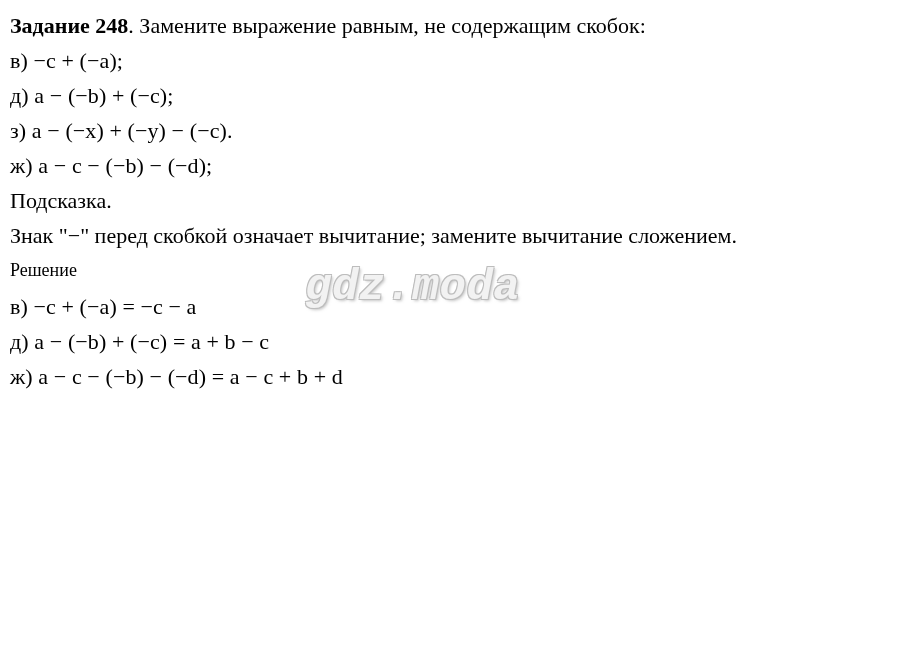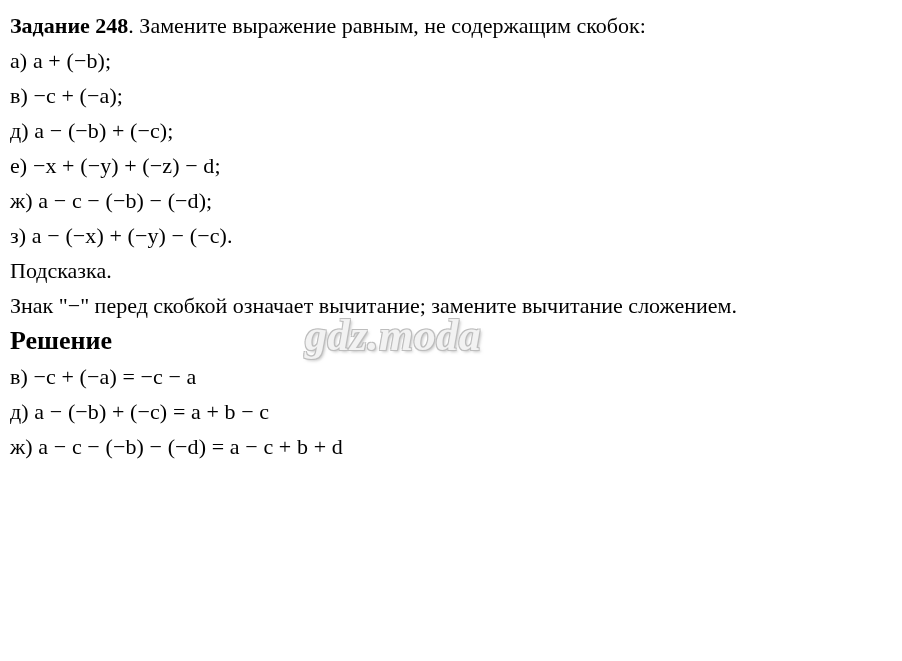--- a/index.html
+++ b/index.html
@@ -30,68 +30,65 @@
   }
   .task-header {
     font-size: 22px;
     line-height: 35px;
     white-space: pre;
   }
   .task-header .num {
     font-weight: bold;
   }
   .section-title {
-    font-size: 26px;
+    font-size: 18px;
     line-height: 35px;
-    font-weight: bold;
+    font-weight: normal;
     white-space: pre;
   }
   .hint-line {
     font-size: 22px;
     line-height: 35px;
     white-space: pre;
   }
   .solution-block {
     margin-top: 1px;
   }
   .watermark {
     position: absolute;
     left: 305px;
     top: 262px;
-    font-family: Liberation Serif, serif;
+    font-family: Liberation Mono, monospace;
     font-size: 44px;
     font-style: italic;
     font-weight: bold;
     color: #f2f2f2;
     text-shadow:
       -1px -1px 0 #bdbdbd,
       1px -1px 0 #bdbdbd,
       -1px 1px 0 #bdbdbd,
       1px 1px 0 #bdbdbd,
       2px 2px 3px rgba(150,150,150,0.55);
     white-space: pre;
     pointer-events: none;
     letter-spacing: 0.5px;
-    margin-top: 48px;
   }
 </style>
 </head>
 <body>
 
 <div class="page">
 
   <div class="task-header"><span class="num">Задание</span><span class="num"> </span><span class="num">248</span><span>. Замените выражение равным, не содержащим скобок:</span></div>
 
   <div>
-    <div class="line">а) a + (−b);</div>
     <div class="line">в) −c + (−a);</div>
     <div class="line">д) a − (−b) + (−c);</div>
-    <div class="line">е) −x + (−y) + (−z) − d;</div>
+    <div class="line">з) a − (−x) + (−y) − (−c).</div>
     <div class="line">ж) a − c − (−b) − (−d);</div>
-    <div class="line">з) a − (−x) + (−y) − (−c).</div>
   </div>
 
   <div class="hint-line">Подсказка.</div>
   <div class="hint-line">Знак "−" перед скобкой означает вычитание; замените вычитание сложением.</div>
 
   <div class="section-title">Решение</div>
 
   <div class="solution-block">
     <div class="line">в) −c + (−a) = −c − a</div>
     <div class="line">д) a − (−b) + (−c) = a + b − c</div>

